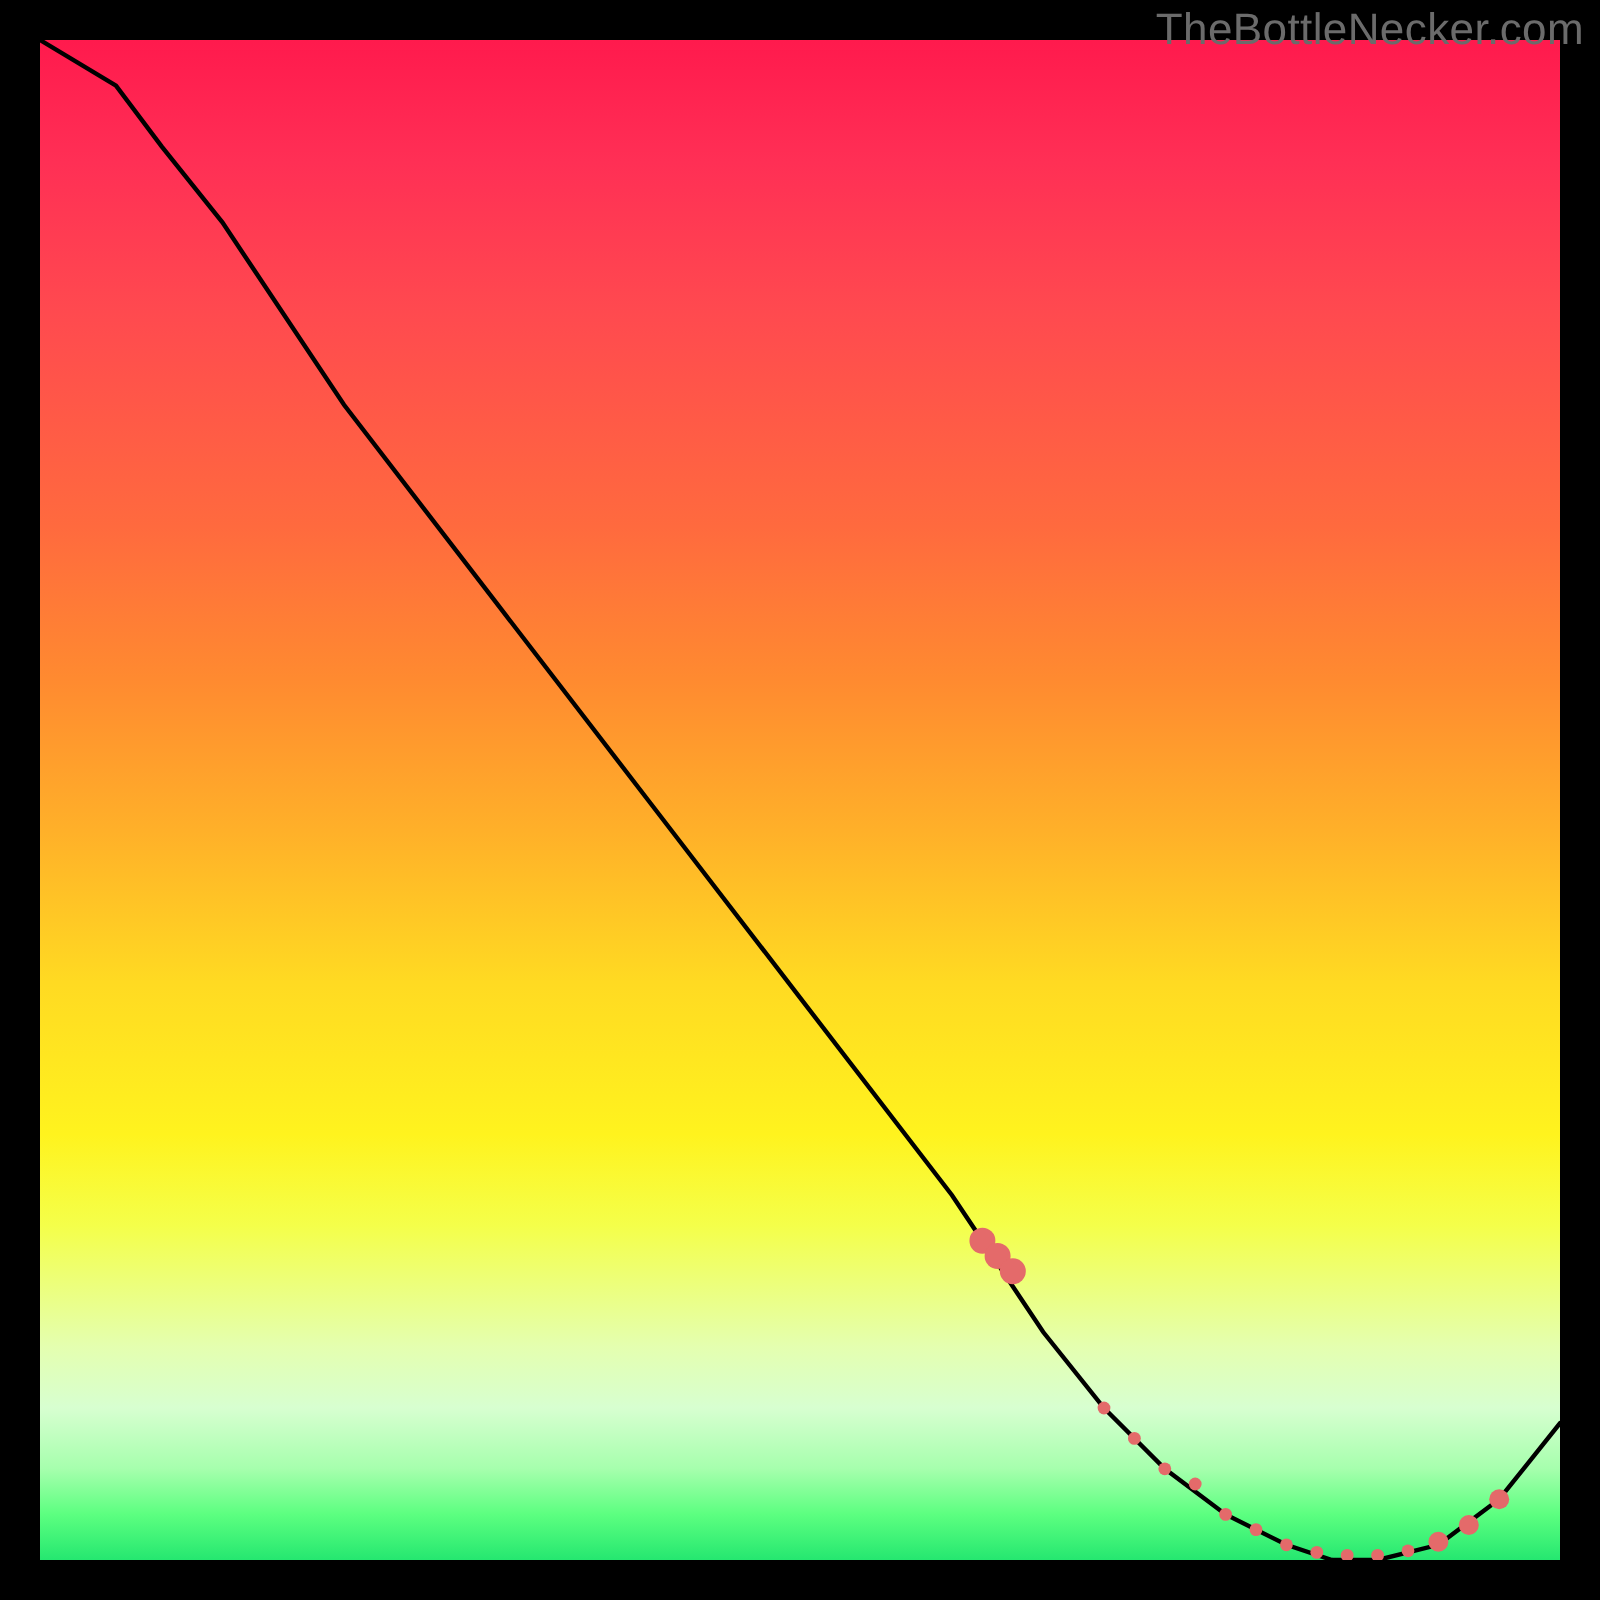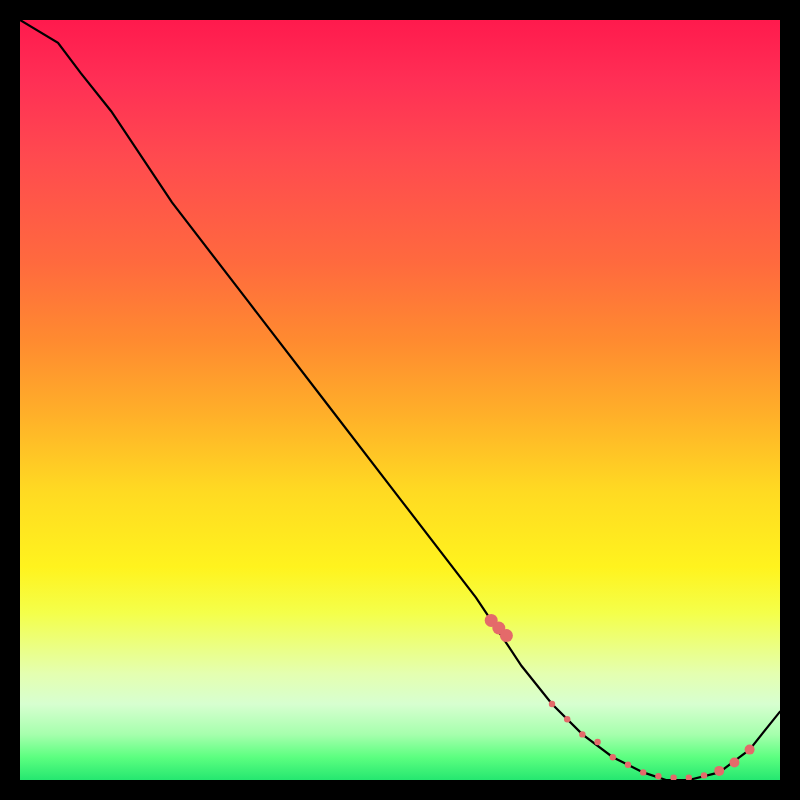--- a/index.html
+++ b/index.html
@@ -60,20 +60,21 @@
     left: 0; top: 0;
     width: 100%;
     height: 100%;
   }
 </style>
 </head>
 <body>
 
 <div class="stage">
 
+  <div class="watermark">TheBottleNecker.com</div>
 
   <div class="plot">
     <div class="gradient"></div>
 
     <svg class="overlay" viewBox="0 0 760 760" preserveAspectRatio="none">
       <path id="curve-path" fill="none" stroke="#000000" stroke-width="2.2" stroke-linecap="round" d="M0.0 0.0 L38.0 22.8 L60.8 53.2 L91.2 91.2 L152.0 182.4 L228.0 281.2 L304.0 380.0 L380.0 478.8 L456.0 577.6 L471.2 600.4 L501.6 646.0 L532.0 684.0 L562.4 714.4 L592.8 737.2 L623.2 752.4 L646.0 760.0 L668.8 760.0 L699.2 752.4 L729.6 729.6 L760.0 691.6"></path>
       <g id="marker-group">
           <circle cx="471.2" cy="600.4" r="6.5" fill="#e46a6a"></circle>
           <circle cx="478.8" cy="608.0" r="6.5" fill="#e46a6a"></circle>
           <circle cx="486.4" cy="615.6" r="6.5" fill="#e46a6a"></circle>

